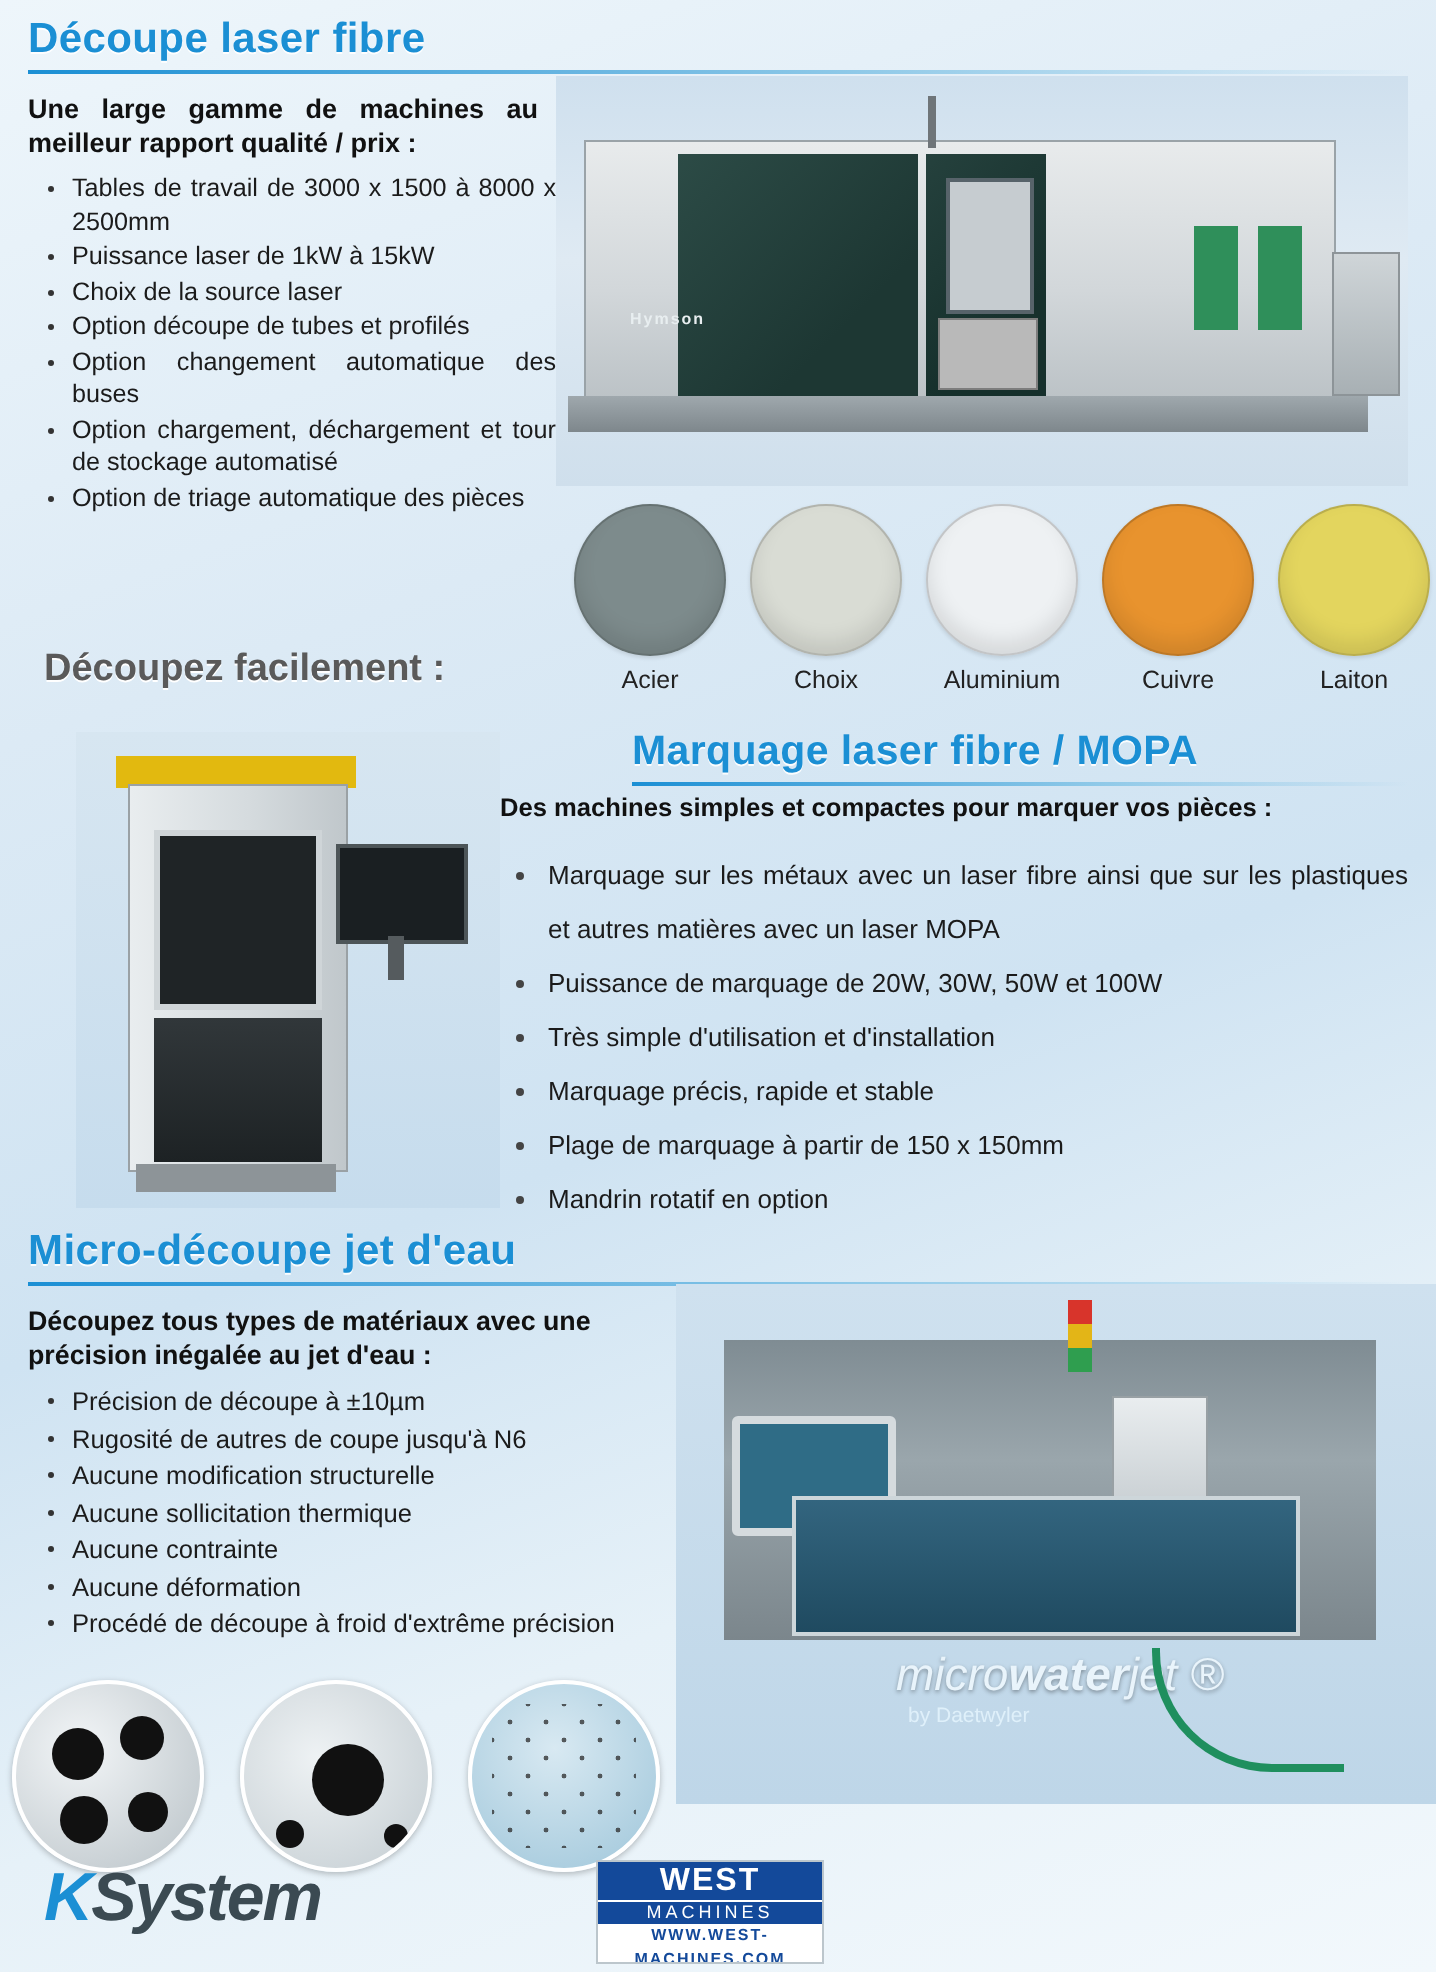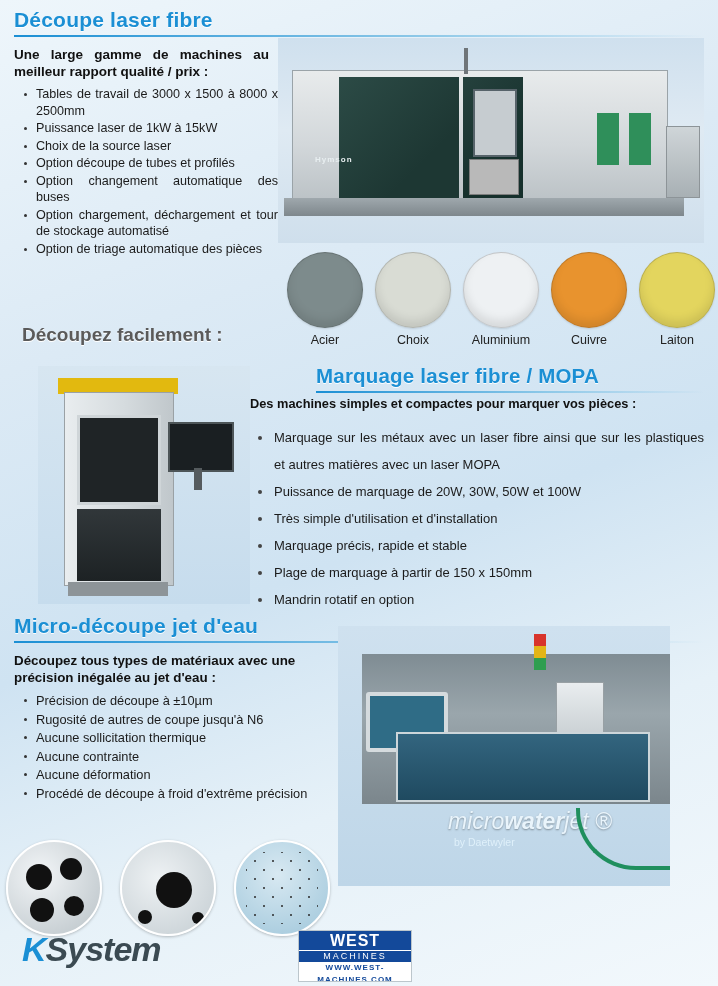--- a/index.html
+++ b/index.html
@@ -307,22 +307,22 @@
   }
   #jet-list {
     width: 340px;
     margin-left: 22px;
   }
   #jet-list li { font-size: 12.8px; line-height: 17.5px; }
 
   .jet-photo {
     position: absolute;
     left: 338px;
-    top: 12px;
-    width: 332px;
+    top: 28px;
+    width: 380px;
     height: 260px;
     background: linear-gradient(to bottom, #cfe1ef, #bed6e8);
     overflow: hidden;
   }
   .jp-frame {
     position: absolute;
     left: 24px; top: 28px;
     width: 326px; height: 150px;
     background: linear-gradient(to bottom, #7f8c93 0%, #9aa6ac 40%, #7b868c 100%);
   }
@@ -559,20 +559,21 @@
 
   <div id="sec-jet">
     <div class="head">
       <div class="section-title">Micro-découpe jet d'eau</div>
       <div class="rule"></div>
     </div>
     <div class="jet-intro">Découpez tous types de matériaux avec une précision inégalée au jet d'eau :</div>
     <ul class="bullets" id="jet-list">
         <li>Précision de découpe à ±10µm</li>
         <li>Rugosité de autres de coupe jusqu'à N6</li>
+        <li>Aucune modification structurelle</li>
         <li>Aucune sollicitation thermique</li>
         <li>Aucune contrainte</li>
         <li>Aucune déformation</li>
         <li>Procédé de découpe à froid d'extrême précision</li>
       </ul>
 
     <div class="jet-photo">
       <div class="jp-frame"></div>
       <div class="jp-tower"></div>
       <div class="jp-screen"></div>

